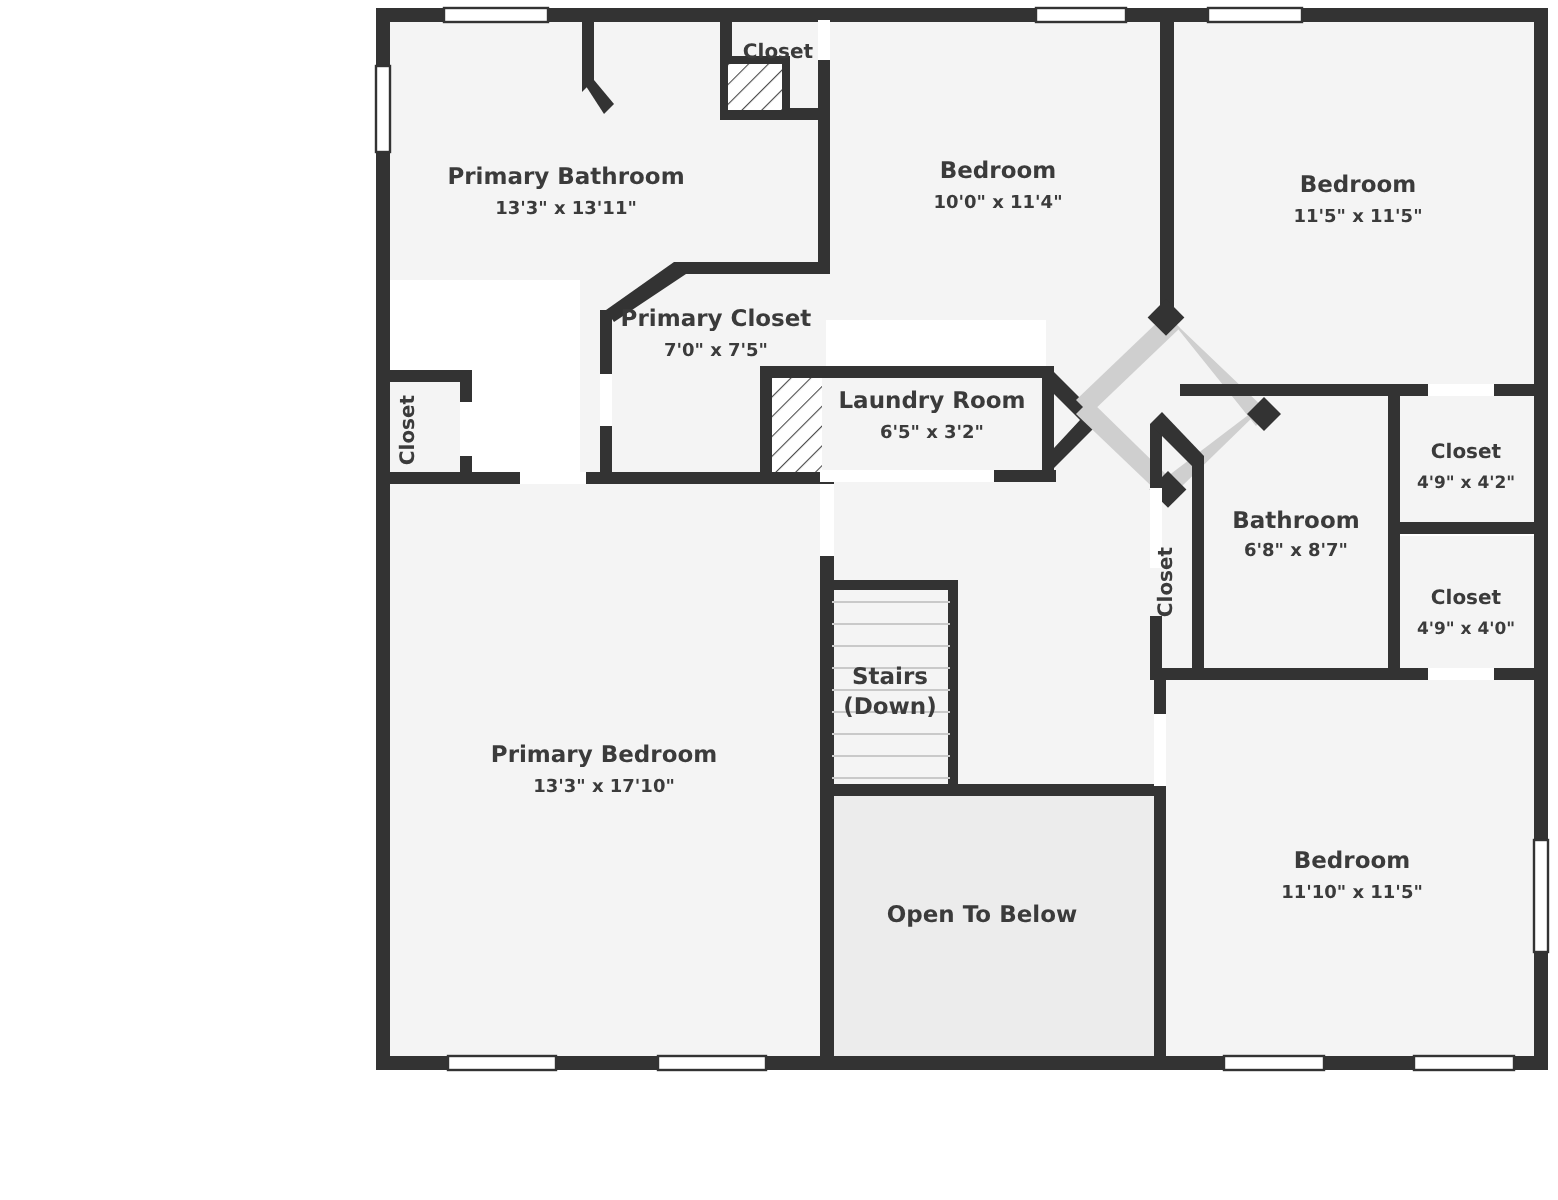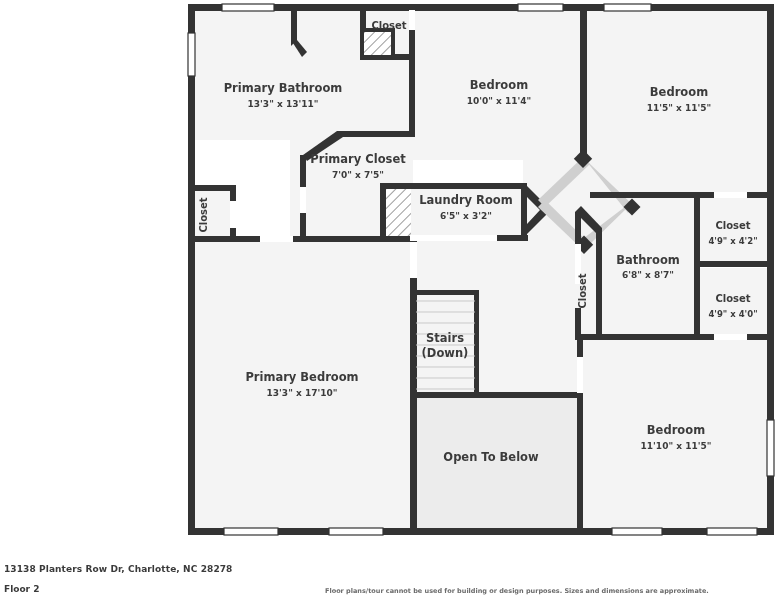--- a/index.html
+++ b/index.html
@@ -302,19 +302,14 @@
       <text class="room-name" x="445" y="342">Stairs</text>
       <text class="room-name" x="445" y="357">(Down)</text>
 
       <text class="room-name" x="491" y="461">Open To Below</text>
 
       <text class="room-name" x="676" y="434">Bedroom</text>
       <text class="room-dim" x="676" y="449">11'10" x 11'5"</text>
     </g>
   </svg>
 
-  <div class="footer">
-    <div class="addr">13138 Planters Row Dr, Charlotte, NC 28278</div>
-    <div class="floor-label">Floor 2</div>
-    <div class="disclaimer">Floor plans/tour cannot be used for building or design purposes. Sizes and dimensions are approximate.</div>
-  </div>
 
 </div>
 
 </body></html>

